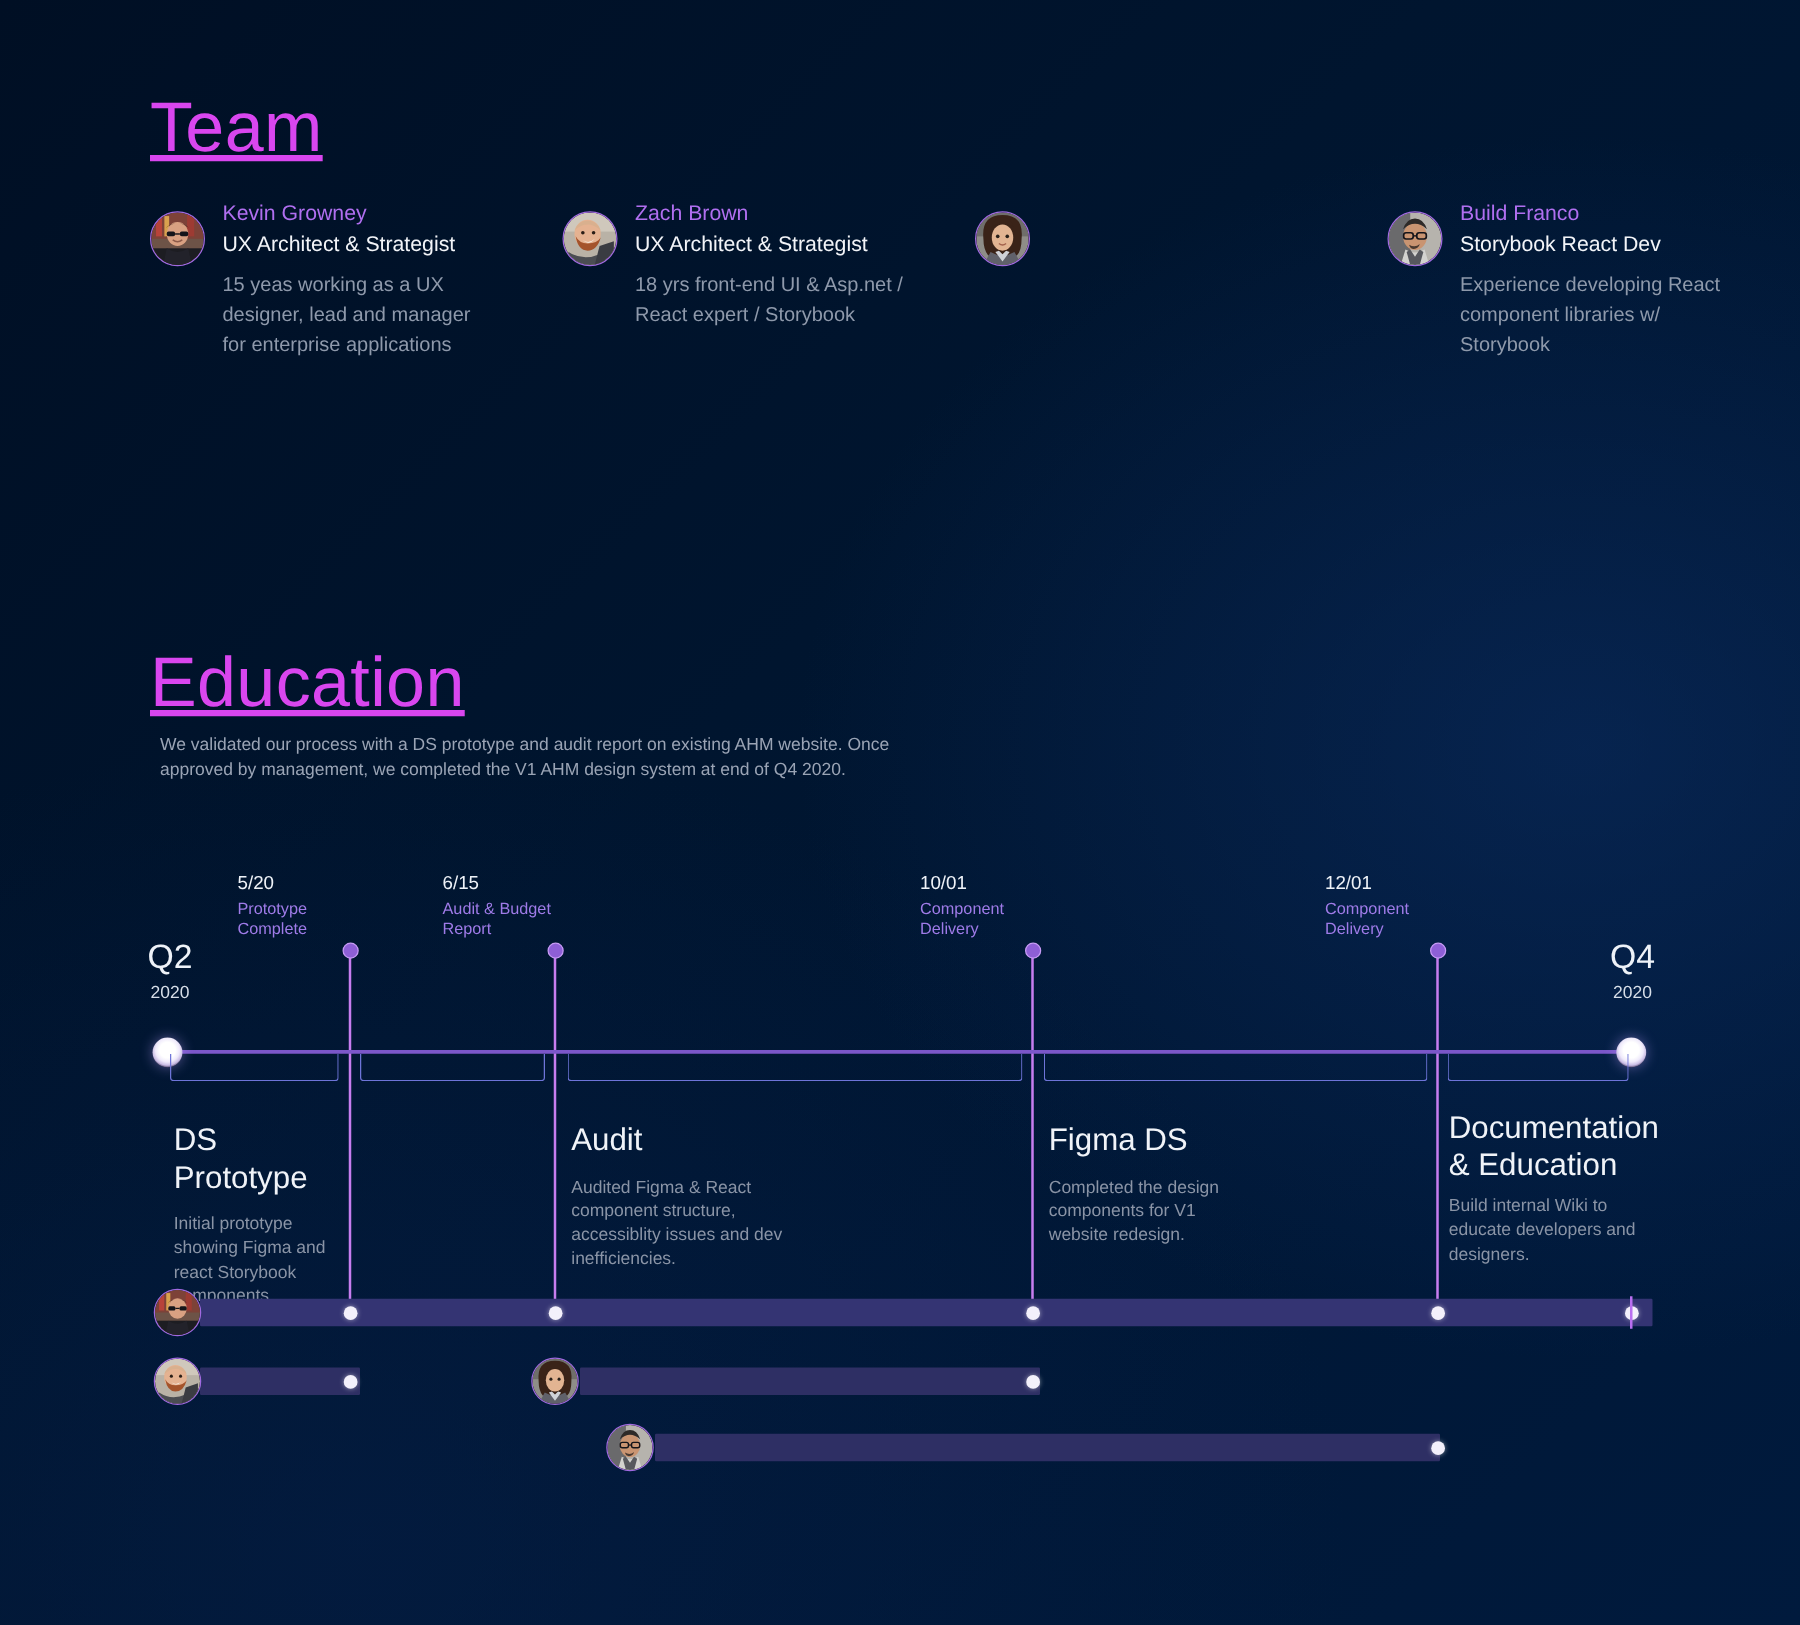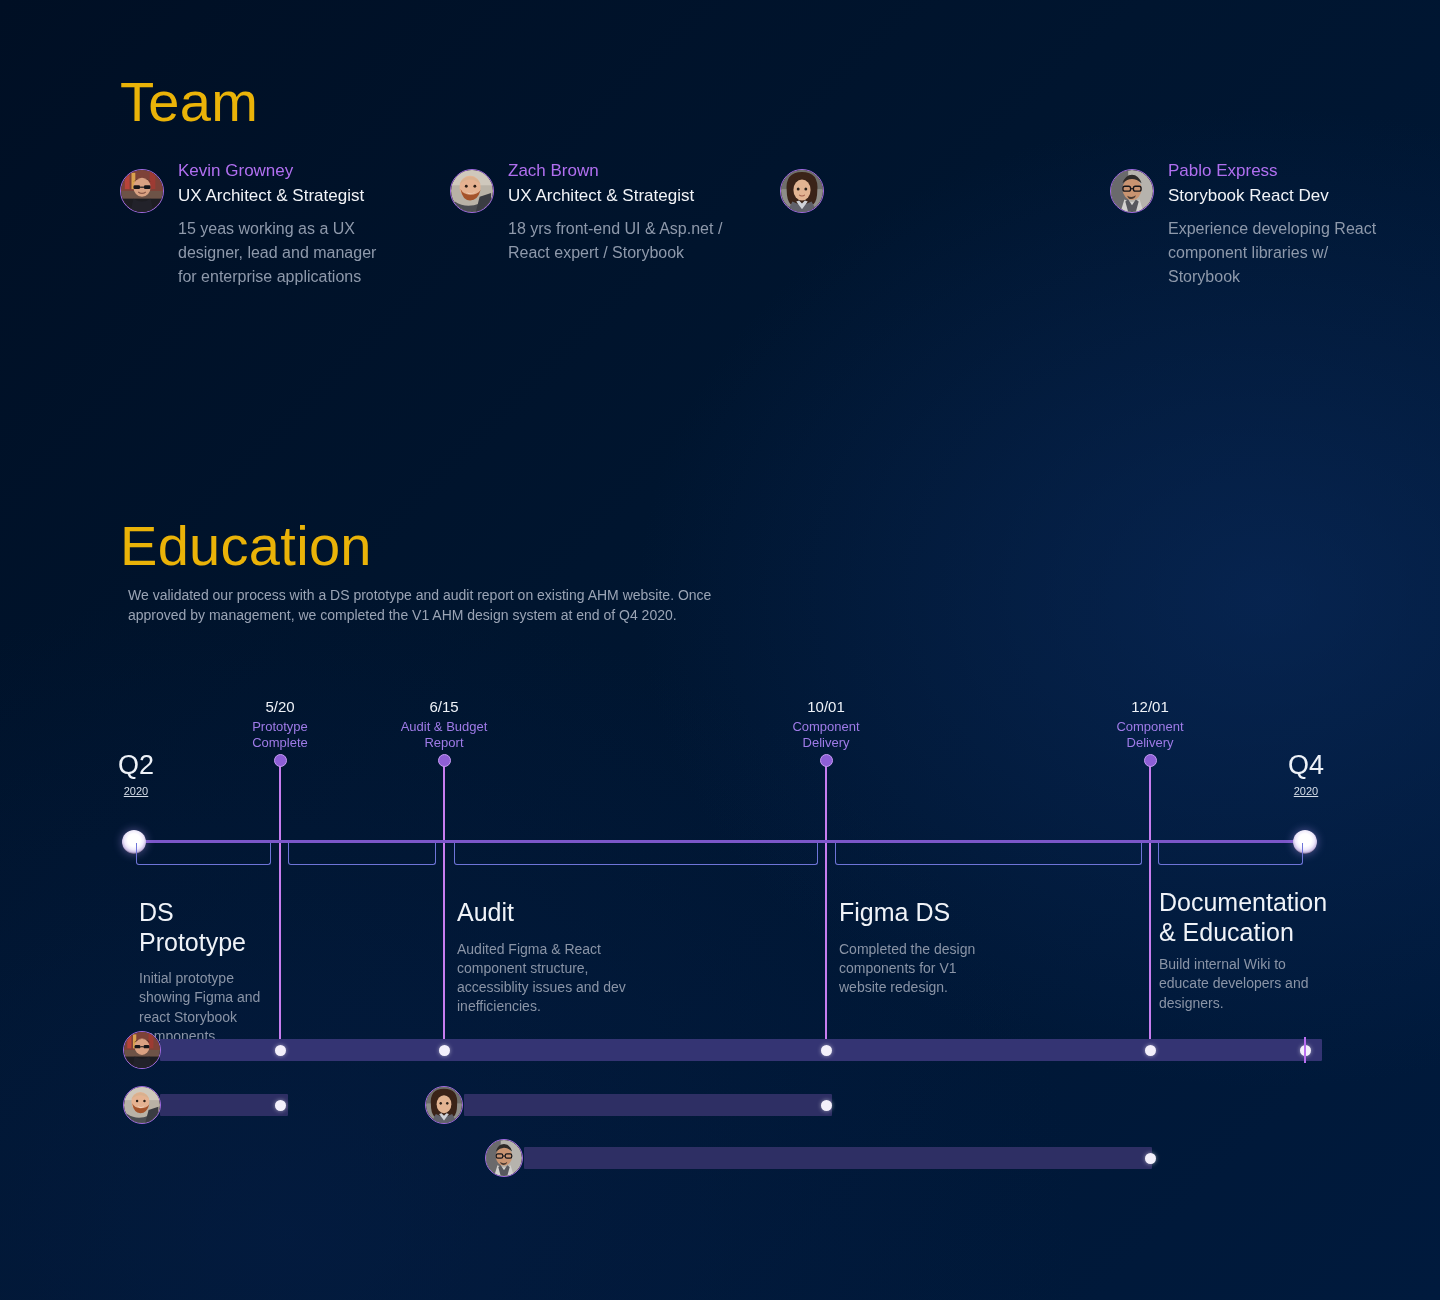--- a/index.html
+++ b/index.html
@@ -21,22 +21,23 @@
       linear-gradient(135deg, #000f24 0%, #00152f 42%, #001a3d 100%);
   }
   .page { position:absolute; inset:0; }
 
   
   .section-title {
     position:absolute;
     font-size: 56px;
     font-weight: 300;
     letter-spacing: 0.3px;
-    color: #eab308;
+    color: #d946ef;
     line-height: 1;
+    text-decoration: underline;
   }
   #team-title { left:120px; top:74px; }
   #timeline-title { left:120px; top:518px; }
 
   
   .team-row { position:absolute; left:120px; top:160px; width:1320px; display:flex; }
   .team-card { display:flex; align-items:flex-start; width:330px; }
   .avatar {
     width:44px; height:44px; border-radius:50%;
     border:1.5px solid #a06ae0;
@@ -56,24 +57,24 @@
   #timeline-intro {
     position:absolute; left:128px; top:586px; width:640px;
     font-size:14px; line-height:1.42; color:#9aa4b5; font-weight:400;
   }
 
   
   #tl { position:absolute; left:0; top:690px; width:1440px; height:560px; }
 
   .q-label { position:absolute; text-align:center; }
   .q-label .q { font-size:27px; color:#eef2f8; line-height:1; font-weight:300; }
-  .q-label .y { font-size:11px; color:#d7dee8; line-height:1; margin-top:7px; font-weight:400;text-decoration:underline;}
-
-  
-  .ms { position:absolute; top:0; width:180px; margin-left:-90px; text-align:center; }
+  .q-label .y { font-size:14px; color:#d7dee8; line-height:1; margin-top:7px; font-weight:400;}
+
+  
+  .ms { position:absolute; top:0; width:180px; margin-left:-90px; }
   .ms .date { font-size:15px; color:#eef2f8; line-height:1.15; font-weight:400;}
   .ms .cap  { font-size:13px; color:#9f7be8; line-height:1.18; margin-top:4px; font-weight:400;}
   .ms-dot {
     position:absolute; width:13px; height:13px; border-radius:50%;
     background:#8e5fd6; border:1px solid #c79bf5; margin-left:-6.5px;
   }
   .ms-stem { position:absolute; width:1.6px; background:#c77df0; margin-left:-0.8px; }
 
   
   .rail { position:absolute; height:3px; background:#7b57c9; border-radius:2px; }
@@ -221,21 +222,21 @@
           <rect x="12.5" y="17" width="8" height="5.2" rx="2" fill="none" stroke="#15151a" stroke-width="1.4"></rect>
           <rect x="23.5" y="17" width="8" height="5.2" rx="2" fill="none" stroke="#15151a" stroke-width="1.4"></rect>
           <rect x="20.5" y="19" width="3" height="1.2" fill="#15151a"></rect>
           <path d="M17 27 q5 3 9 -0.5 q-1 4 -5 4 q-3 0 -4 -3.5z" fill="#4a3a31"></path>
           <path d="M14 31 q8 5 16 0 l4 13 h-24z" fill="#d3d2cf"></path>
           <path d="M18 31 l4 6 l4 -6 l3 2 l-3 11 h-8 l-3 -11z" fill="#57585e"></path>
         </g>
           </svg>
       </div>
       <div class="tc-body">
-        <div class="tc-name">Pablo Express</div>
+        <div class="tc-name">Build Franco</div>
         <div class="tc-role">Storybook React Dev</div>
         <div class="tc-desc">Experience developing React component libraries w/ Storybook</div>
       </div>
     </div>
 
   </div>
 
   <div class="section-title" id="timeline-title">Education</div>
   <div id="timeline-intro">We validated our process with a DS prototype and audit report on existing AHM website. Once approved by management, we completed the V1 AHM design system at end of Q4 2020.</div>
 

